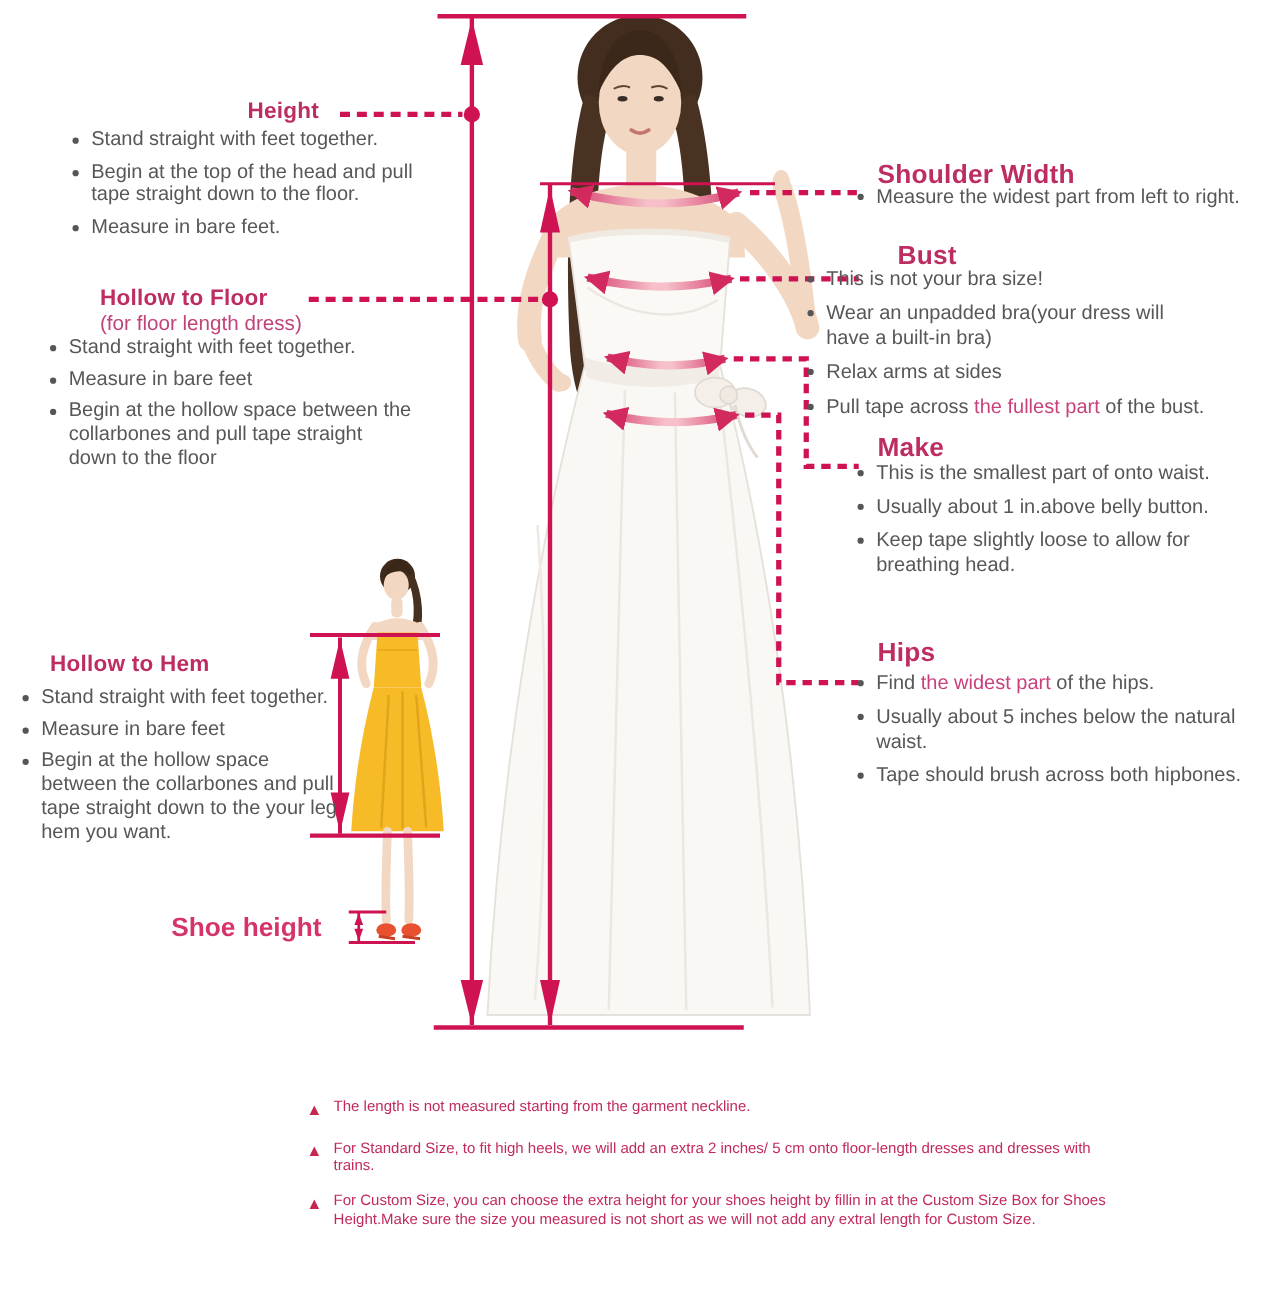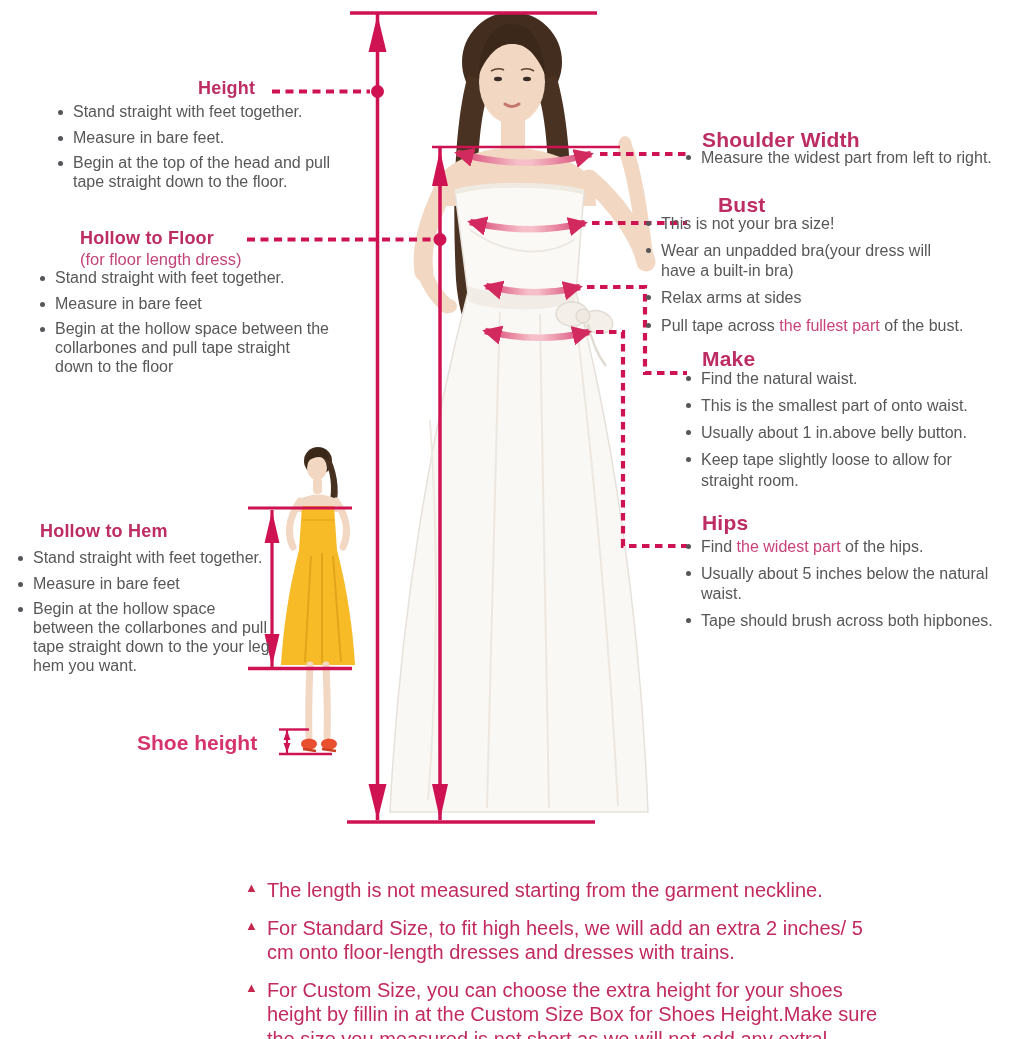--- a/index.html
+++ b/index.html
@@ -20,21 +20,21 @@
   .b-row{display:flex;align-items:flex-start;margin-bottom:7px;}
   .dot{width:5px;height:5px;border-radius:50%;background:#55555a;margin:7px 10px 0 0;flex-shrink:0;}
   .b-text{font-size:16px;line-height:1.17;color:var(--body-gray);}
   .right .b-text{line-height:1.26;}
   .hl{color:var(--hl-pink);}
   .shoe-label{position:absolute;font-weight:bold;font-size:21px;color:#d6336c;white-space:nowrap;}
 
   .notes{position:absolute;left:245px;top:878px;width:640px;}
   .note-row{display:flex;align-items:flex-start;margin-bottom:13px;}
   .tri{color:#c5274f;font-size:13px;line-height:1.5;margin:0 9px 0 0;flex-shrink:0;}
-  .note-text{font-size:20px;line-height:1.23;color:var(--note-red);}
+  .note-text{font-size:12px;line-height:1.23;color:var(--note-red);}
 </style>
 </head>
 <body>
 
 <div class="canvas">
 
   <svg class="art" viewBox="0 0 1015 1039" aria-hidden="true">
     <defs>
       <linearGradient id="tape" x1="0" y1="0" x2="1" y2="0">
         <stop offset="0" stop-color="#d63f6e"></stop>
@@ -157,25 +157,25 @@
   </svg>
 
   <div class="sec-title" style="left:198px;top:78px;">Height</div>
   <div class="bullets" style="left:58px;top:103px;width:280px;">
     <div class="b-row">
         <span class="dot"></span>
         <span class="b-text">Stand straight with feet together.</span>
       </div>
     <div class="b-row">
         <span class="dot"></span>
+        <span class="b-text">Begin at the top of the head and pull tape straight down to the floor.</span>
+      </div>
+    <div class="b-row">
+        <span class="dot"></span>
         <span class="b-text">Measure in bare feet.</span>
-      </div>
-    <div class="b-row">
-        <span class="dot"></span>
-        <span class="b-text">Begin at the top of the head and pull tape straight down to the floor.</span>
       </div>
   </div>
 
   <div class="sec-title" style="left:80px;top:228px;">Hollow to Floor</div>
   <div class="sec-sub" style="left:80px;top:250px;">(for floor length dress)</div>
   <div class="bullets" style="left:40px;top:269px;width:290px;">
     <div class="b-row">
         <span class="dot"></span>
         <span class="b-text">Stand straight with feet together.</span>
       </div>
@@ -233,33 +233,29 @@
       <div class="b-row">
           <span class="dot"></span>
           <span class="b-text"><span>Pull tape across </span><span class="hl">the fullest part</span><span> of the bust.</span></span>
         </div>
     </div>
 
     <div class="sec-title" style="left:702px;top:347px;font-size:21px;">Make</div>
     <div class="bullets" style="left:686px;top:369px;width:322px;">
       <div class="b-row">
           <span class="dot"></span>
-          <span class="b-text">Find the natural waist.</span>
-        </div>
-      <div class="b-row">
-          <span class="dot"></span>
           <span class="b-text">This is the smallest part of onto waist.</span>
         </div>
       <div class="b-row">
           <span class="dot"></span>
           <span class="b-text">Usually about 1 in.above belly button.</span>
         </div>
       <div class="b-row">
           <span class="dot"></span>
-          <span class="b-text">Keep tape slightly loose to allow for straight room.</span>
+          <span class="b-text">Keep tape slightly loose to allow for breathing head.</span>
         </div>
     </div>
 
     <div class="sec-title" style="left:702px;top:511px;font-size:21px;">Hips</div>
     <div class="bullets" style="left:686px;top:537px;width:322px;">
       <div class="b-row">
           <span class="dot"></span>
           <span class="b-text"><span>Find </span><span class="hl">the widest part</span><span> of the hips.</span></span>
         </div>
       <div class="b-row">

